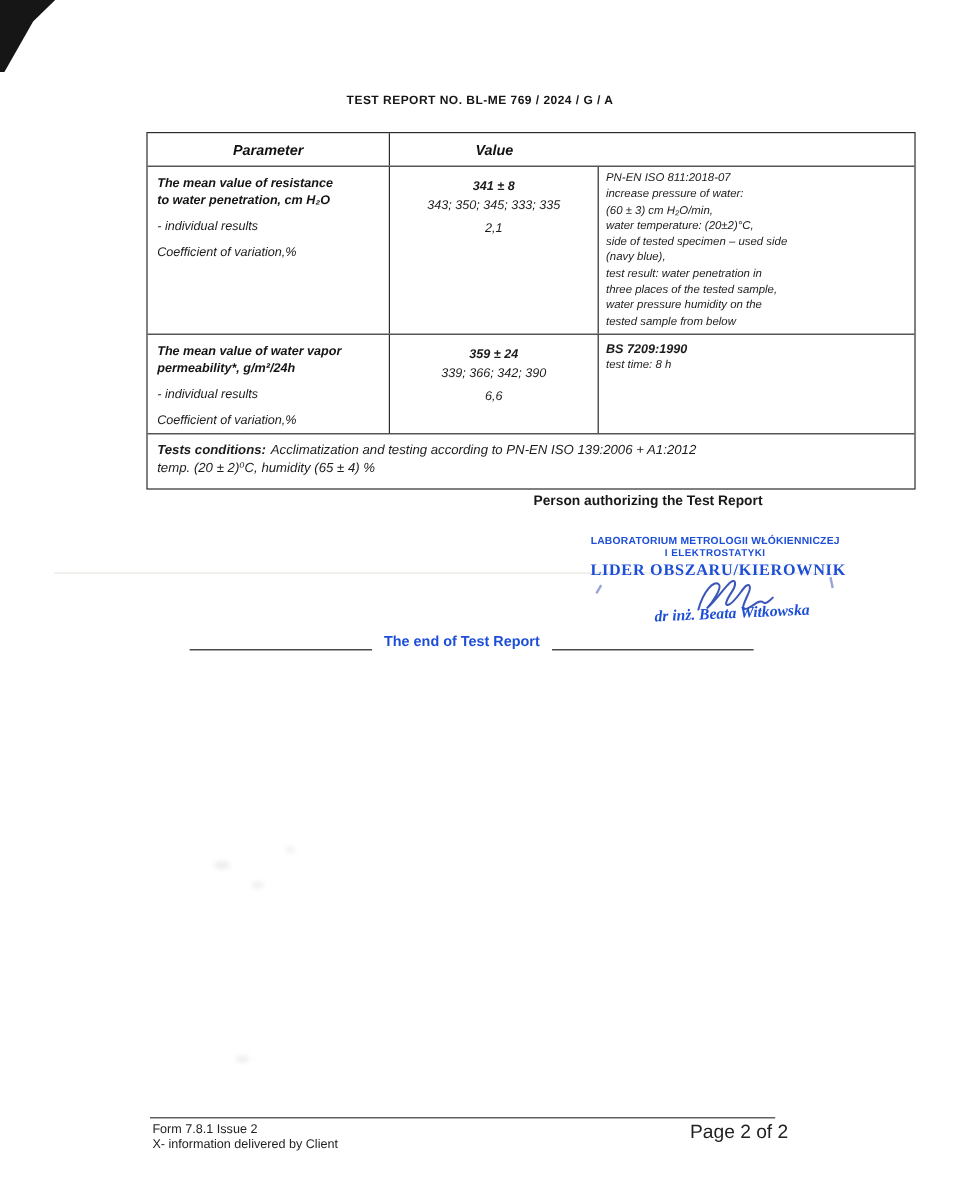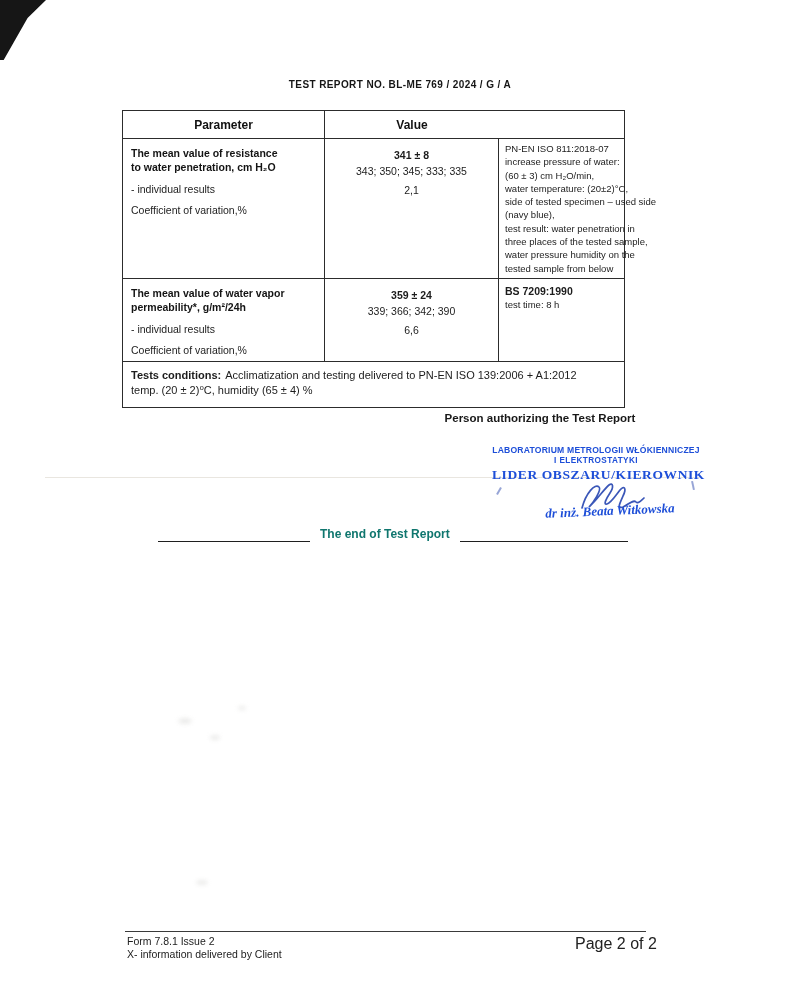--- a/index.html
+++ b/index.html
@@ -12,22 +12,22 @@
   .corner-fold{
     position:absolute;left:0;top:0;width:46px;height:60px;background:#161616;
     clip-path:polygon(0 0,100% 0,60% 30%,8% 100%,0 100%);
   }
   .doc-title{
     position:absolute;top:79px;left:0;width:800px;text-align:center;
     font-size:10px;font-weight:bold;color:#151515;letter-spacing:.4px;
   }
   
   .report-table{
-    position:absolute;left:122px;top:110px;width:503px;
-    border:1.6px solid #2c2c2c;box-sizing:border-box;background:#fff;
+    position:absolute;left:122px;top:110px;width:641px;
+    border:1.6px solid #2c2c2c;box-sizing:border-box;background:#fff;font-style:italic;
   }
   .t-row{display:grid;grid-template-columns:202px 174px 181px;}
   .t-row + .t-row{border-top:1.2px solid #2c2c2c;}
   .t-cell{border-right:1.2px solid #2c2c2c;box-sizing:border-box;padding:4px 8px;}
   .t-cell:last-child{border-right:none;}
   .t-head{height:27px;}
   .t-head .t-cell{
     display:flex;align-items:center;justify-content:center;
     font-size:12px;font-weight:bold;color:#111;padding:0;
   }
@@ -74,21 +74,21 @@
   .stamp .tick{position:absolute;background:#6b7fc4;opacity:.7;}
   .tick-left{left:6px;top:42px;width:2px;height:8px;transform:rotate(30deg);}
   .tick-right{left:200px;top:36px;width:2px;height:9px;transform:rotate(-12deg);}
   
   .end-marker{
     position:absolute;left:158px;top:527px;display:flex;align-items:flex-end;
   }
   .end-marker .rule{height:13px;border-bottom:1.8px solid #1f1f1f;}
   .end-marker .rule.l{width:152px;margin-right:10px;}
   .end-marker .rule.r{width:168px;margin-left:10px;}
-  .end-marker .txt{font-size:12px;font-weight:bold;color:#0f766e;padding-bottom:1px;}
+  .end-marker .txt{font-size:12px;font-weight:bold;color:#1d4ed8;padding-bottom:1px;}
   
   .footer-rule{position:absolute;left:125px;top:931px;width:521px;height:1.4px;background:#3a3a3a;}
   .footer-left{position:absolute;left:127px;top:935px;font-size:10.5px;line-height:13px;color:#222;}
   .footer-page{position:absolute;left:575px;top:935px;font-size:16px;color:#222;}
   
   .smudge{position:absolute;border-radius:50%;background:#dcdcda;filter:blur(2px);opacity:.55;}
   .sm1{left:178px;top:718px;width:14px;height:6px;}
   .sm2{left:210px;top:735px;width:10px;height:5px;}
   .sm3{left:238px;top:706px;width:8px;height:4px;}
   .sm4{left:196px;top:880px;width:12px;height:5px;}
@@ -151,21 +151,21 @@
     </div>
     <div class="t-cell cell-remarks">
       <div class="b">BS 7209:1990</div>
       <div class="rl">test time: 8 h</div>
     </div>
   </div>
 
   <div class="t-row row-cond">
     <div class="t-cell" style="grid-column:1 / span 3;">
       <div>
-        <span class="lbl">Tests conditions:</span><span>Acclimatization and testing delivered to PN-EN ISO 139:2006 + A1:2012</span>
+        <span class="lbl">Tests conditions:</span><span>Acclimatization and testing according to PN-EN ISO 139:2006 + A1:2012</span>
       </div>
       <div>temp. (20 ± 2)⁰C, humidity (65 ± 4) %</div>
     </div>
   </div>
 </div>
 
 <div class="auth-caption">Person authorizing the Test Report</div>
 
 <div class="faint-rule"></div>
 

